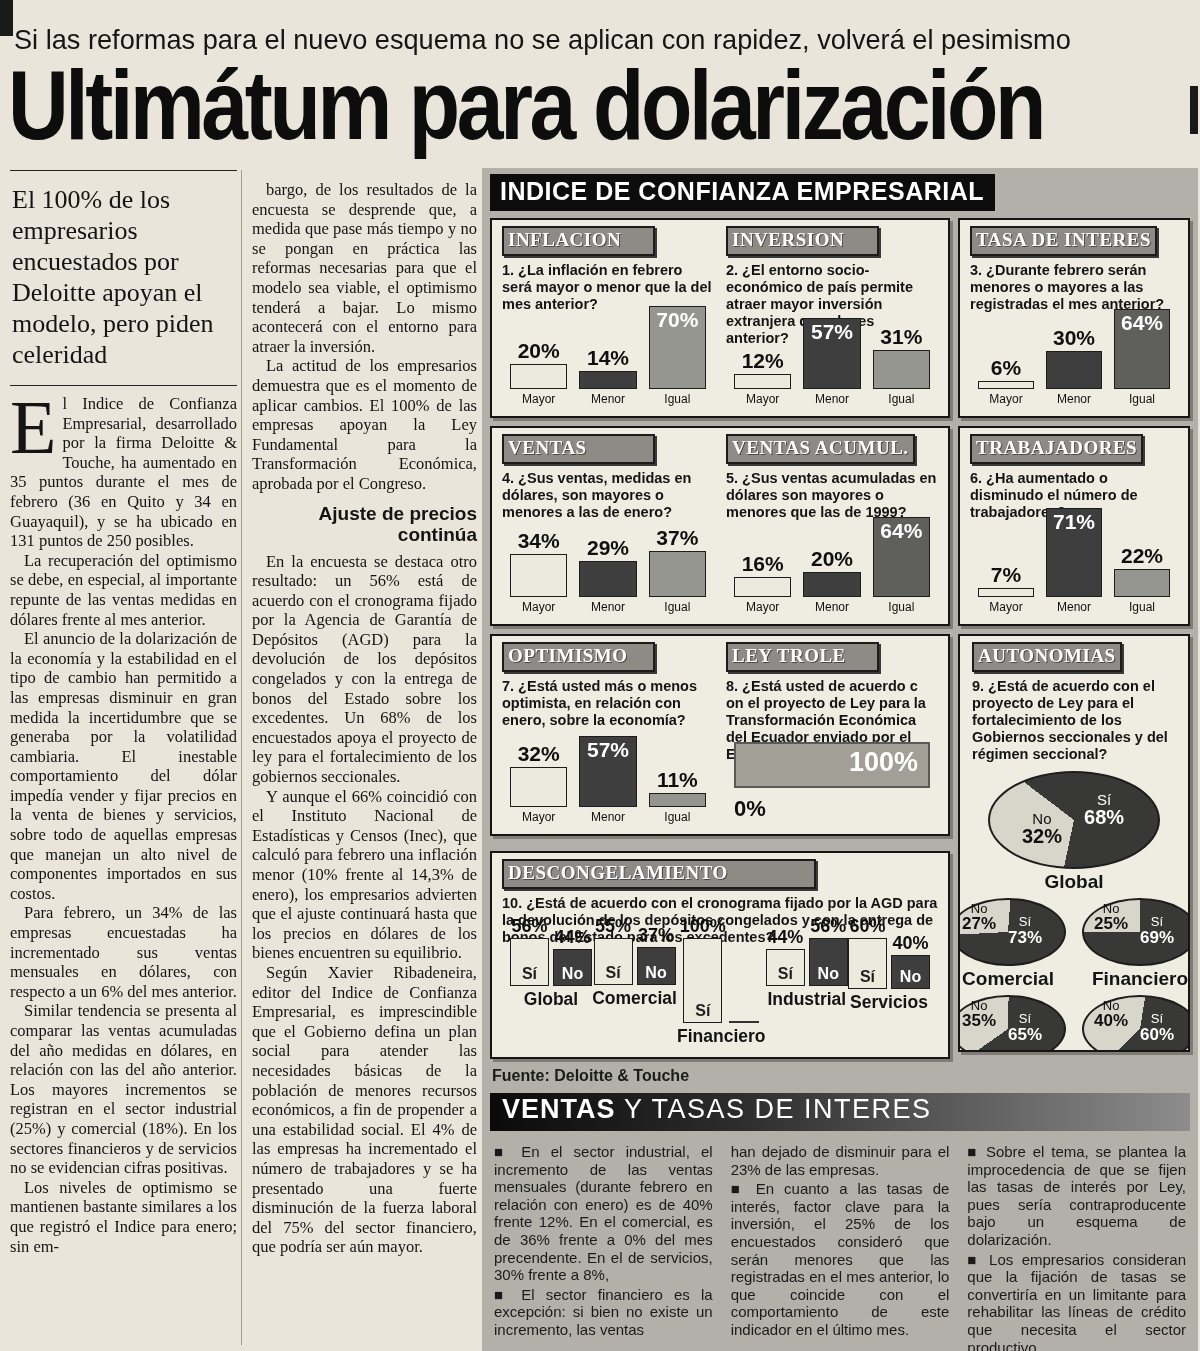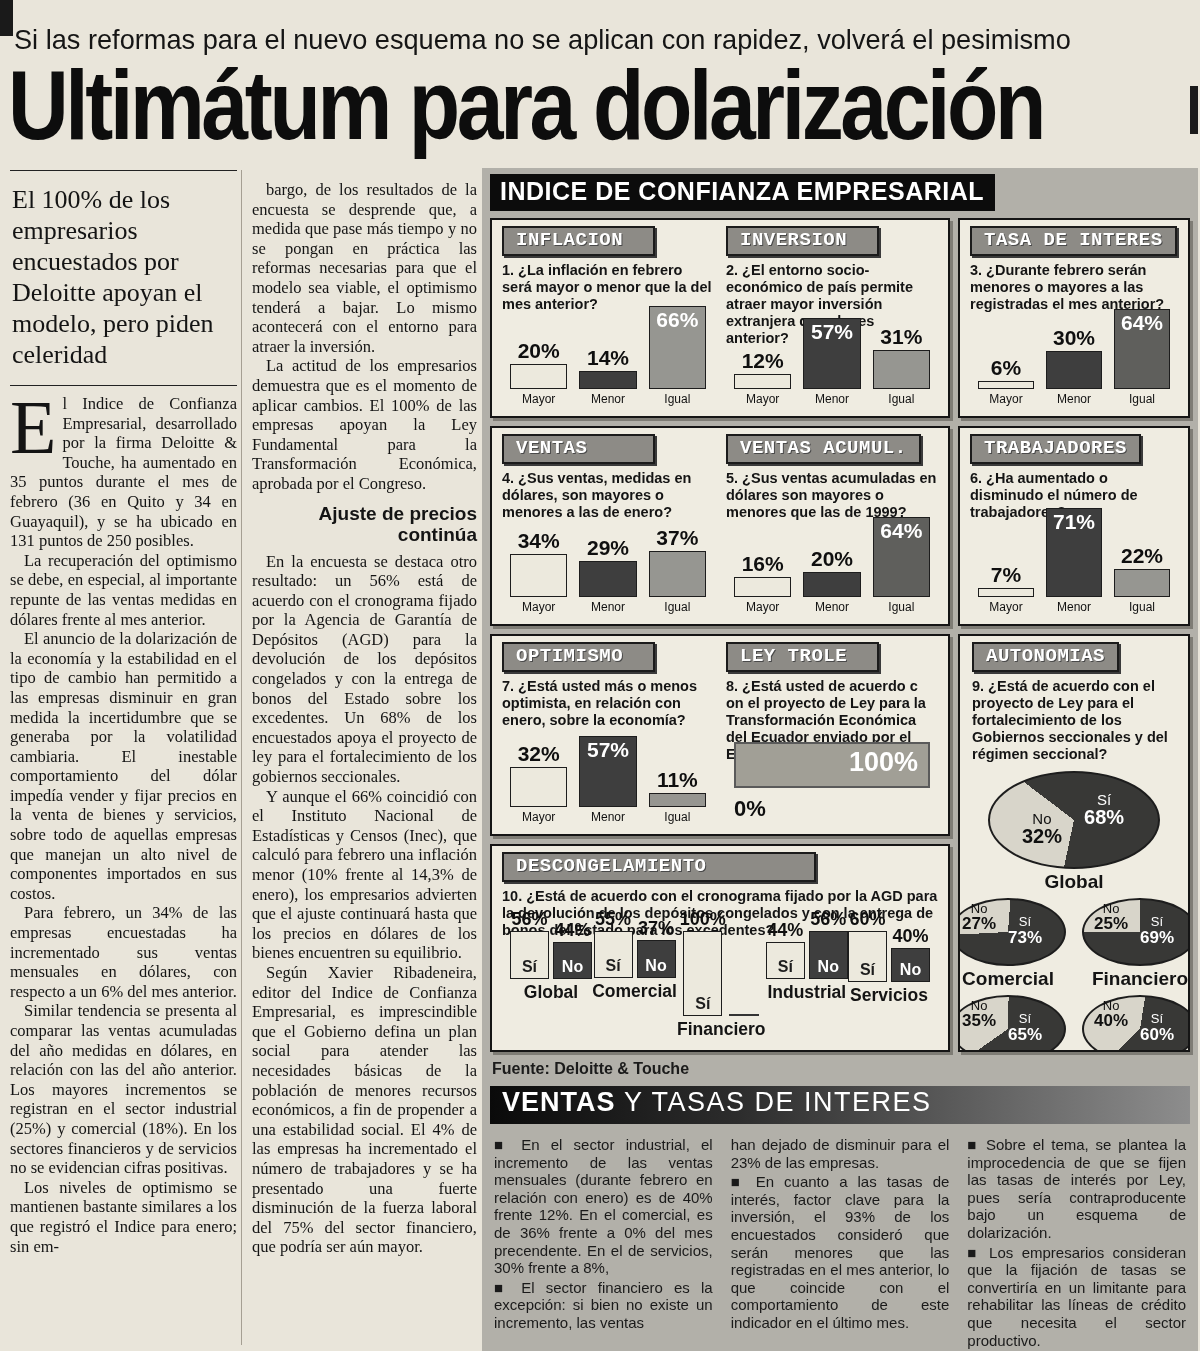--- a/index.html
+++ b/index.html
@@ -28,30 +28,30 @@
   .graphic-area{position:absolute;left:482px;top:168px;width:716px;height:1183px;background:#b2b0a9;
                 padding:6px 8px;box-sizing:border-box}
   .g-title{background:#0c0c0c;color:#fff;font-family:"Liberation Sans",sans-serif;font-weight:700;
            font-size:25px;letter-spacing:.5px;padding:3px 10px 5px;width:505px;box-sizing:border-box;margin-bottom:7px}
   .g-row{display:flex;gap:8px;margin-bottom:8px}
   .g-box{background:#efece1;border:2px solid #151515;box-shadow:3px 3px 0 #7e7c75;box-sizing:border-box;
          padding:6px 10px;display:flex;gap:12px;overflow:hidden}
   .g-box.two{width:460px}
   .g-box.one{width:232px}
   .h200{height:200px}
-  .col-left{width:460px;display:flex;flex-direction:column;gap:8px}
+  .col-left{width:460px;display:flex;flex-direction:column;gap:15px}
   .box-opt{height:202px}
   .box-desc{height:208px}
   .box-auto{height:418px;flex-direction:column;padding:6px 12px}
   .g-source{font-family:"Liberation Sans",sans-serif;font-weight:700;font-size:16px;margin:3px 2px 8px;color:#1b1b1b}
 
   
   .panel{flex:1;display:flex;flex-direction:column;min-width:0;position:relative}
-  .panel-head{align-self:flex-start;background:#8d8b86;color:#fff;font-family:Liberation Mono, monospace;
-              font-weight:700;font-size:19px;letter-spacing:.5px;padding:1px 12px 3px;border:2px solid #1b1b1b;
+  .panel-head{align-self:flex-start;background:#8d8b86;color:#fff;font-family:Liberation Serif, serif;
+              font-weight:700;font-size:19px;letter-spacing:.5px;padding:1px 4px 3px;border:2px solid #1b1b1b;
               box-shadow:2px 2px 0 #3a3a3a;min-width:72%;box-sizing:border-box;text-shadow:1px 1px 0 #4a4a4a}
   .question{font-family:"Liberation Sans",sans-serif;font-weight:700;font-size:14.5px;line-height:17px;margin-top:6px}
 
   .bars{position:absolute;bottom:4px;left:8px;right:8px;display:flex;align-items:flex-end;gap:12px}
   .barcol{width:58px;display:flex;flex-direction:column;align-items:center}
   .pct{font-family:"Liberation Sans",sans-serif;font-weight:700;font-size:21px;line-height:22px;color:#0f0f0f}
   .pct.small{font-size:18px;line-height:19px}
   .bar{width:100%;border:1px solid #1d1d1d;position:relative;box-sizing:border-box;margin-top:2px}
   .bar.light{background:#ece9dd}
   .bar.dark{background:#3e3e3e}
@@ -157,21 +157,21 @@
               <div class="bar light" style="height: 25px;"></div>
               <span class="axis">Mayor</span>
             </div>
             <div class="barcol">
               <span class="pct">14%</span>
               <div class="bar dark" style="height: 18px;"></div>
               <span class="axis">Menor</span>
             </div>
             <div class="barcol">
               <div class="bar medium" style="height: 83px;">
-                <span class="inpct">66%</span>
+                <span class="inpct">70%</span>
               </div>
               <span class="axis">Igual</span>
             </div>
           </div>
         </div>
       <div class="panel">
           <div class="panel-head">INVERSION</div>
           <div class="question">2. ¿El entorno socio-económico de país permite atraer mayor inversión extranjera que el mes anterior?</div>
           <div class="bars">
             <div class="barcol">
@@ -494,20 +494,20 @@
   <div class="g-source">Fuente: Deloitte &amp; Touche</div>
 
   <div class="b-head"><span class="bh-bold">VENTAS</span><span class="bh-rest"> Y TASAS DE INTERES</span></div>
   <div class="b-cols">
     <div class="b-col">
         <p>■ En el sector industrial, el incremento de las ventas mensuales (durante febrero en relación con enero) es de 40% frente 12%. En el comercial, es de 36% frente a 0% del mes precendente. En el de servicios, 30% frente a 8%,</p>
         <p>■ El sector financiero es la excepción: si bien no existe un incremento, las ventas</p>
       </div>
     <div class="b-col">
         <p>han dejado de disminuir para el 23% de las empresas.</p>
-        <p>■ En cuanto a las tasas de interés, factor clave para la inversión, el 93% de los encuestados consideró que serán menores que las registradas en el mes anterior, lo que coincide con el comportamiento de este indicador en el último mes.</p>
+        <p>■ En cuanto a las tasas de interés, factor clave para la inversión, el 25% de los encuestados consideró que serán menores que las registradas en el mes anterior, lo que coincide con el comportamiento de este indicador en el último mes.</p>
       </div>
     <div class="b-col">
         <p>■ Sobre el tema, se plantea la improcedencia de que se fijen las tasas de interés por Ley, pues sería contraproducente bajo un esquema de dolarización.</p>
         <p>■ Los empresarios consideran que la fijación de tasas se convertiría en un limitante para rehabilitar las líneas de crédito que necesita el sector productivo.</p>
       </div>
   </div>
 </div>
 
 </body></html>

